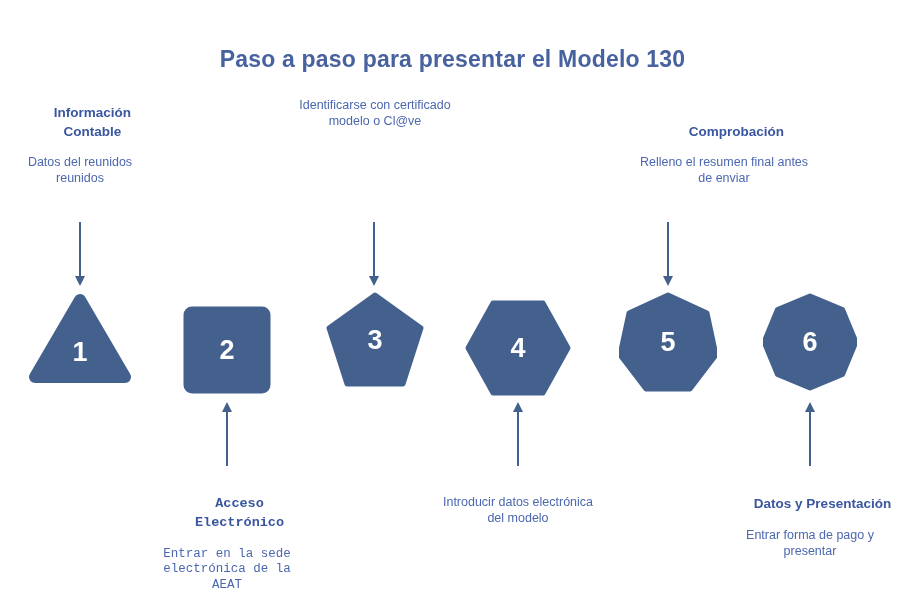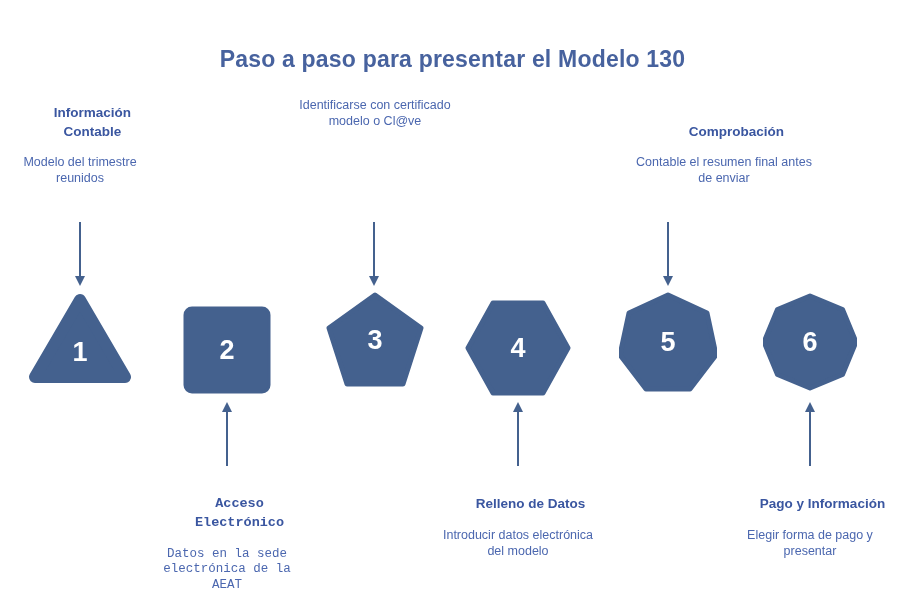--- a/index.html
+++ b/index.html
@@ -60,30 +60,30 @@
 <body>
 
 <div class="canvas">
 
   <h1 class="title">Paso a paso para presentar el Modelo 130</h1>
 
   <div class="label top c1">
     <div class="hwrap">
         <div class="heading">Información Contable</div>
       </div>
-    <div class="desc">Modelo del trimestre reunidos</div>
+    <div class="desc">Datos del reunidos reunidos</div>
   </div>
   <div class="label top c3">
     <div class="desc">Identificarse con certificado modelo o Cl@ve</div>
   </div>
   <div class="label top c5">
     <div class="hwrap">
         <div class="heading">Comprobación</div>
       </div>
-    <div class="desc">Contable el resumen final antes de enviar</div>
+    <div class="desc">Relleno el resumen final antes de enviar</div>
   </div>
 
   <svg class="arrow" style="left:74px; top:222px;" viewBox="0 0 12 64">
     <line class="arrow-line" x1="6" y1="0" x2="6" y2="55"></line>
     <polygon class="arrow-head" points="1,54 11,54 6,64"></polygon>
   </svg>
   <svg class="arrow" style="left:368px; top:222px;" viewBox="0 0 12 64">
     <line class="arrow-line" x1="6" y1="0" x2="6" y2="55"></line>
     <polygon class="arrow-head" points="1,54 11,54 6,64"></polygon>
   </svg>
@@ -142,24 +142,23 @@
     <polygon class="arrow-head" points="6,0 1,10 11,10"></polygon>
     <line class="arrow-line" x1="6" y1="8" x2="6" y2="64"></line>
   </svg>
   <svg class="arrow" style="left:804px; top:402px;" viewBox="0 0 12 64">
     <polygon class="arrow-head" points="6,0 1,10 11,10"></polygon>
     <line class="arrow-line" x1="6" y1="8" x2="6" y2="64"></line>
   </svg>
 
   <div class="label bottom c2">
     <div class="heading">Acceso Electrónico</div>
-    <div class="desc">Datos en la sede electrónica de la AEAT</div>
+    <div class="desc">Entrar en la sede electrónica de la AEAT</div>
   </div>
   <div class="label bottom c4">
-    <div class="heading">Relleno de Datos</div>
     <div class="desc">Introducir datos electrónica del modelo</div>
   </div>
   <div class="label bottom c6">
-    <div class="heading">Pago y Información</div>
-    <div class="desc">Elegir forma de pago y presentar</div>
+    <div class="heading">Datos y Presentación</div>
+    <div class="desc">Entrar forma de pago y presentar</div>
   </div>
 
 </div>
 
 </body></html>

